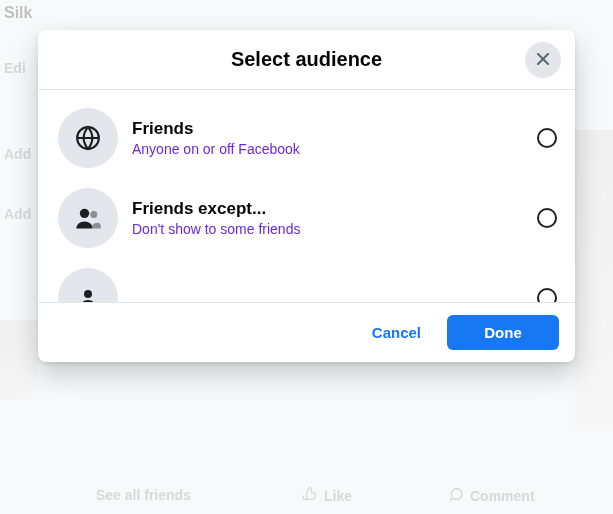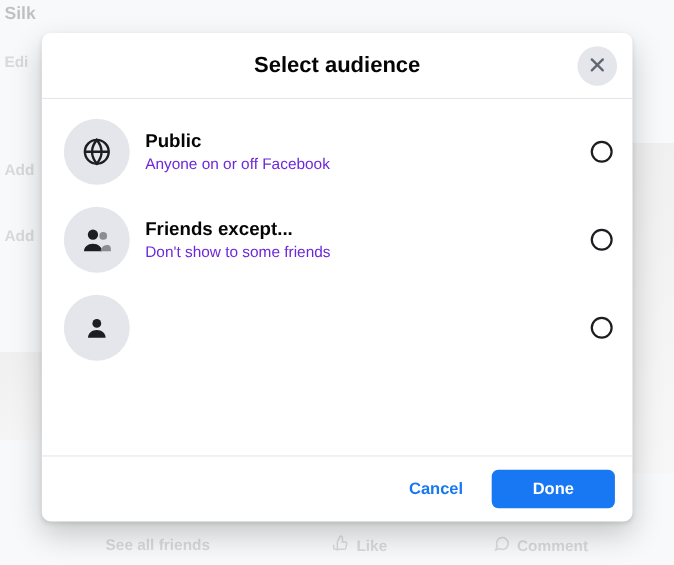--- a/index.html
+++ b/index.html
@@ -25,21 +25,21 @@
       position: absolute;
       inset: 0;
       background: rgba(255,255,255,0.75);
     }
 
     .modal {
       position: absolute;
       left: 38px;
       top: 30px;
       width: 537px;
-      height: 444px;
+      height: 332px;
       background: #fff;
       border-radius: 8px;
       box-shadow: 0 12px 28px rgba(0,0,0,0.2), 0 2px 4px rgba(0,0,0,0.1);
       display: flex;
       flex-direction: column;
     }
     .modal-header {
       height: 60px;
       border-bottom: 1px solid #e4e6eb;
       display: flex;
@@ -156,21 +156,21 @@
       background: #1877f2;
       color: #fff;
       min-width: 112px;
     }
   </style>
 </head>
 <body>
 
 <div class="bg">
   <div class="bg-text" style="left:4px; top:4px; font-size:16px; color:#050505;">Silk</div>
-  <div class="bg-text" style="left:4px; top:48px;">Edi</div>
+  <div class="bg-text" style="left:4px; top:60px;">Edi</div>
   <div class="bg-text" style="left:4px; top:146px;">Add</div>
   <div class="bg-text" style="left:4px; top:206px;">Add</div>
   <div class="bg-img" style="left:0; top:320px; width:38px; height:80px;"></div>
   <div class="bg-img" style="right:0; top:130px; width:38px; height:300px;"></div>
   <div class="bg-btn" style="left:82px; top:480px; width:130px;">See all friends</div>
   <div class="bg-action" style="left:302px; top:486px;">
     <span>
       <svg width="16" height="16" viewBox="0 0 24 24" fill="none" stroke="#65676b" stroke-width="2">
           <path d="M7 22V10M2 14v4a2 2 0 002 2h12.6a2 2 0 002-1.6l1.2-6A2 2 0 0017.8 10H14V5a3 3 0 00-3-3l-4 8"></path>
         </svg>
@@ -205,21 +205,21 @@
   <div class="modal-body">
 
     <div class="option">
       <div class="option-icon">
         <svg width="26" height="26" viewBox="0 0 24 24" fill="#1c1e21">
             <circle cx="12" cy="12" r="10" fill="none" stroke="#1c1e21" stroke-width="2"></circle>
             <path d="M2 12h20M12 2c2.5 3 4 6.5 4 10s-1.5 7-4 10c-2.5-3-4-6.5-4-10s1.5-7 4-10z" fill="none" stroke="#1c1e21" stroke-width="2"></path>
           </svg>
       </div>
       <div class="option-text">
-        <div class="option-title">Public</div>
+        <div class="option-title">Friends</div>
         <div class="option-desc">Anyone on or off Facebook</div>
       </div>
       <div class="radio"></div>
     </div>
 
 
     <div class="option">
       <div class="option-icon">
         <svg width="28" height="28" viewBox="0 0 24 24">
             <circle cx="9" cy="8" r="4" fill="#1c1e21"></circle>

